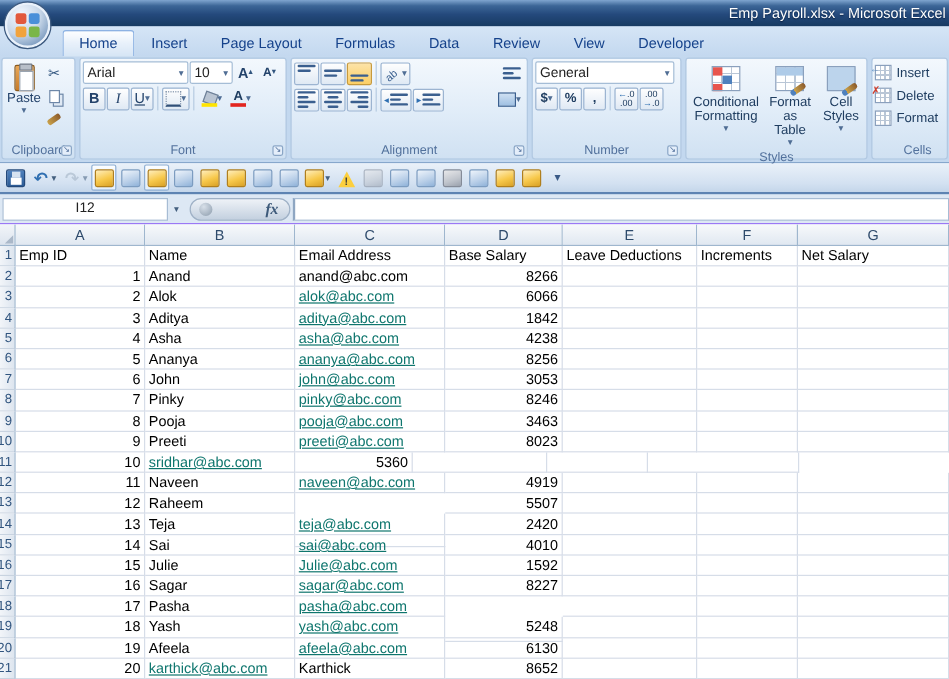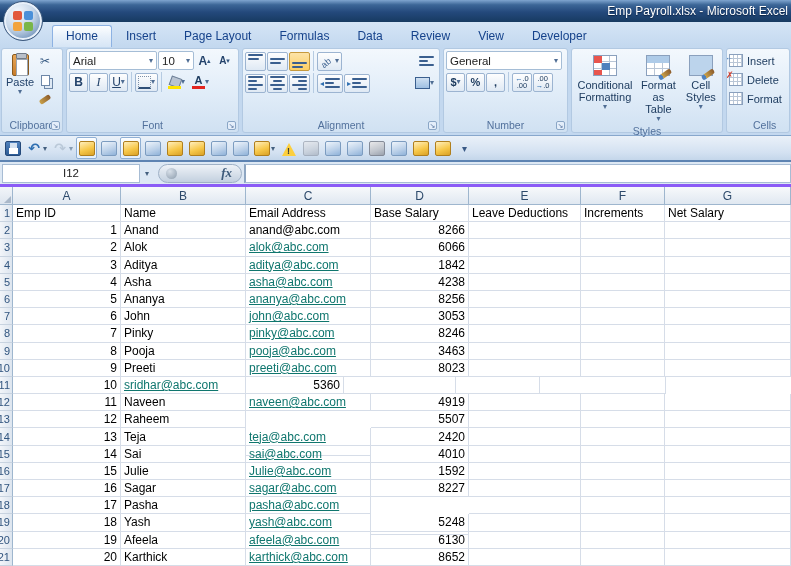--- a/index.html
+++ b/index.html
@@ -130,21 +130,21 @@
   .ti.save::after{content:"";position:absolute;left:3px;bottom:1px;width:9px;height:6px;background:#fff}
   .ti.warning{background:none;border:none;position:relative}
   .ti.warning::before{content:"";position:absolute;left:1px;bottom:0;border-left:7px solid transparent;
     border-right:7px solid transparent;border-bottom:13px solid #fccf3e}
   .ti.warning::after{content:"!";position:absolute;left:0;right:0;bottom:0;text-align:center;font-size:9px;font-weight:bold;color:#42423a}
   .ti.form-edit,.ti.toolbox,.ti.web-gear,.ti.toolbox-menu,.ti.shapes,.ti.table-edit,.ti.sheet-add{
     background:linear-gradient(160deg,#ffeebc,#f7c84a 55%,#d9a126);border-color:#b07f1d}
   .ti.fax,.ti.notebook{background:linear-gradient(160deg,#e8e8ea,#bfc4cc 60%,#9aa1ad);border-color:#848b98}
 
   
-  .formularow{height:25px;background:#dde8f4;display:flex;align-items:center;padding:2px 0 2px 2px;border-bottom:3px solid #8b5cf6}
+  .formularow{height:25px;background:#dde8f4;display:flex;align-items:center;padding:2px 0 2px 2px;border-bottom:1px solid #8b5cf6}
   .namebox{width:138px;height:19px;background:#fff;border:1px solid #a7bcd4;display:flex;align-items:center;
     justify-content:center;font-size:11.5px;color:#222}
   .nb-dd{width:14px;height:19px;display:flex;align-items:center;justify-content:center;font-size:8px;color:#44607f}
   .fx-pill{margin-left:4px;width:84px;height:19px;border-radius:10px;background:linear-gradient(#eef2f7,#c3d0df);
     border:1px solid #9fb1c6;display:flex;align-items:center;justify-content:space-between;padding:0 9px 0 7px}
   .fx-ball{width:11px;height:11px;border-radius:50%;background:radial-gradient(circle at 35% 30%,#d8e0e9,#8b9bac)}
   .fx-label{font-family:"Liberation Serif","DejaVu Serif",serif;font-style:italic;font-weight:bold;font-size:13px;color:#3d5a7a}
   .fbar{flex:1;height:19px;background:#fff;border:1px solid #a7bcd4;border-left:2px solid #8ea6c2;margin-left:2px}
 
   
@@ -743,22 +743,22 @@
           <div class="g-cell" style="width: 125px;">Afeela</div>
           <div class="g-cell lnk" style="width: 125px;">afeela@abc.com</div>
           <div class="g-cell num" style="width: 98px;">6130</div>
           <div class="g-cell" style="width: 112px;"></div>
           <div class="g-cell" style="width: 84px;"></div>
           <div class="g-cell" style="width: 126px;"></div>
         </div>
         <div class="g-row">
           <div class="g-gut">21</div>
           <div class="g-cell num" style="width: 108px;">20</div>
+          <div class="g-cell lnk" style="width: 125px;">karthick@abc.com</div>
           <div class="g-cell" style="width: 125px;">Karthick</div>
-          <div class="g-cell lnk" style="width: 125px;">karthick@abc.com</div>
           <div class="g-cell num" style="width: 98px;">8652</div>
           <div class="g-cell" style="width: 112px;"></div>
           <div class="g-cell" style="width: 84px;"></div>
           <div class="g-cell" style="width: 126px;"></div>
         </div>
       </div>
   </div>
 
 </div>
 

